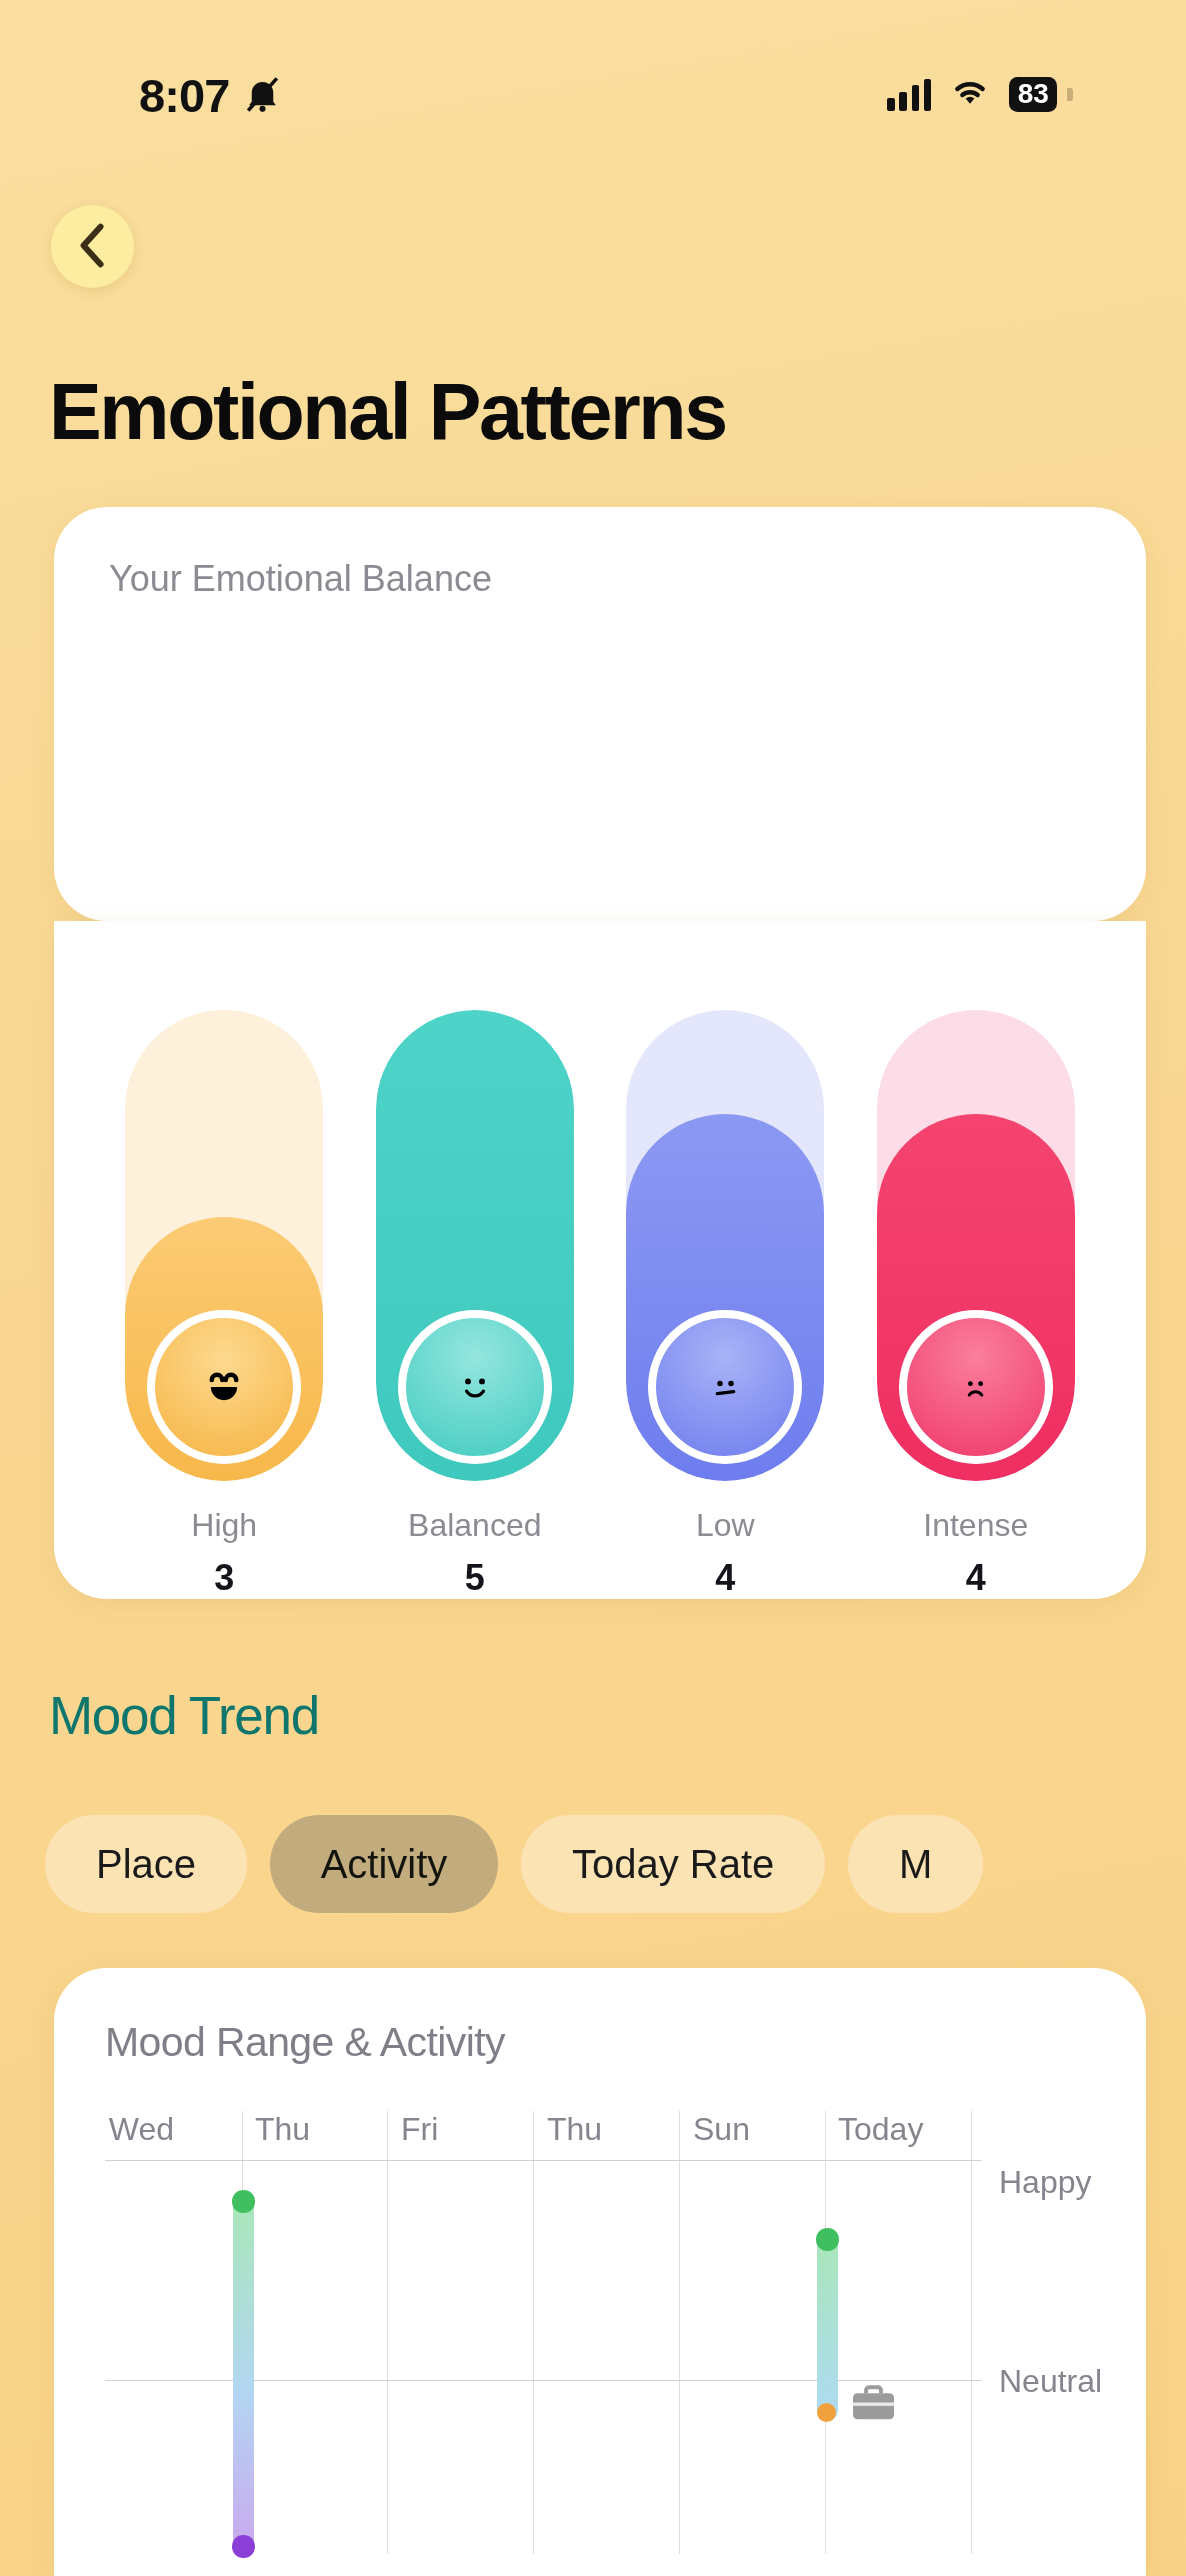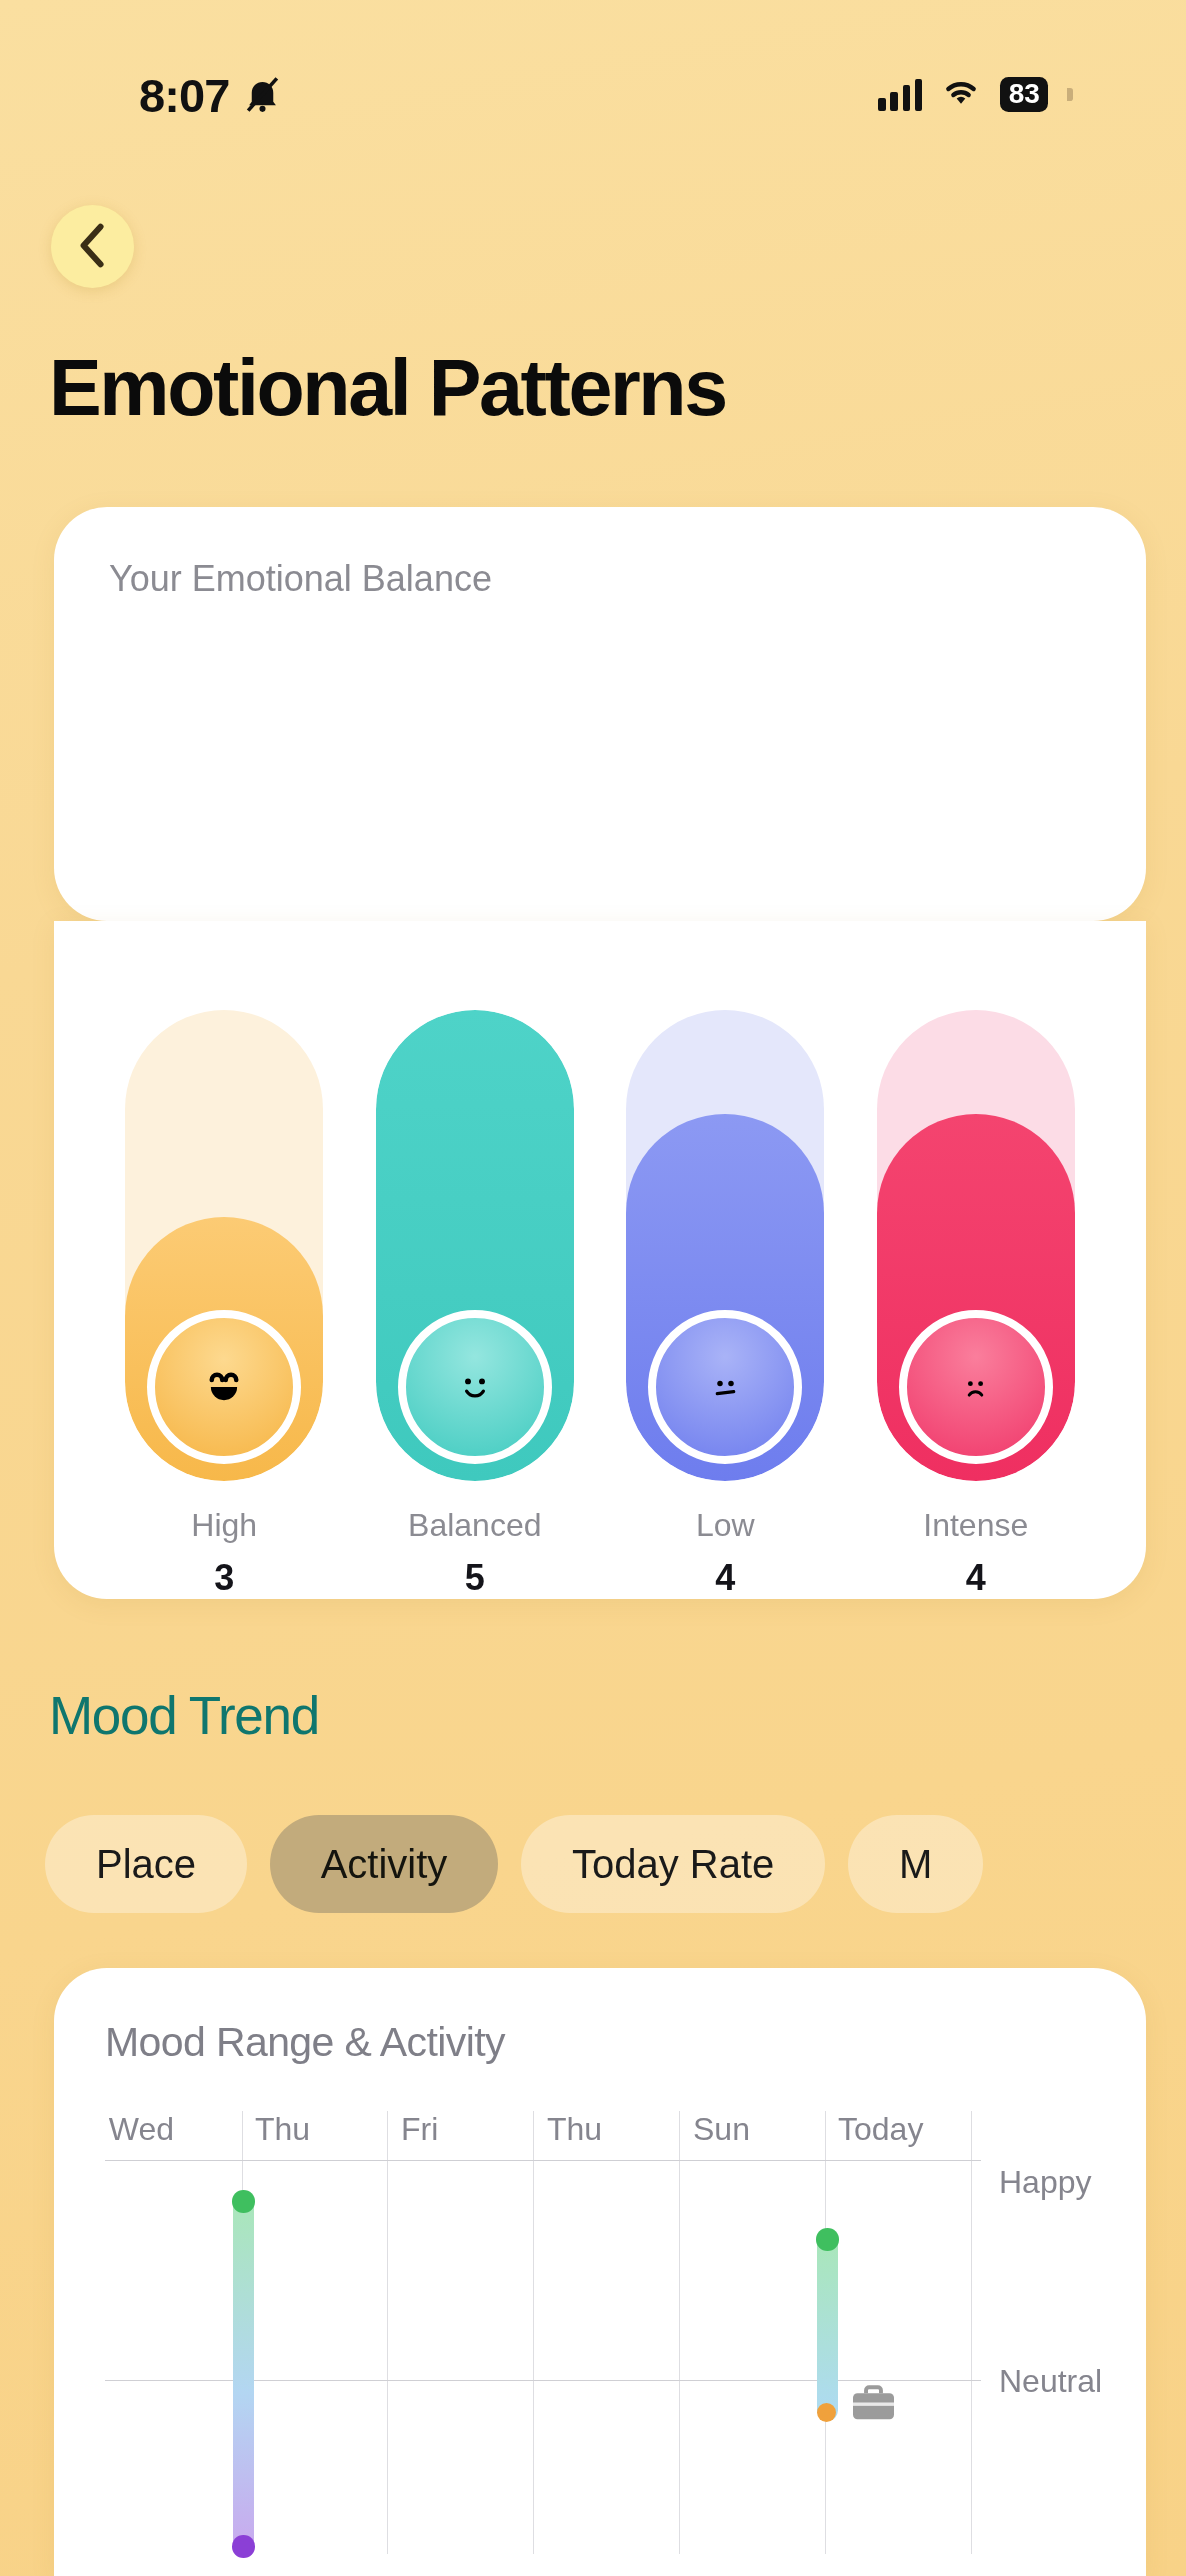--- a/index.html
+++ b/index.html
@@ -19,39 +19,39 @@
   .sb-time { font-size:47px; font-weight:700; color:#111; letter-spacing:-0.9px;text-align:center; }
   .sb-right {
     position:absolute; right:113px; top:77px;
     display:flex; align-items:center; gap:19px;
   }
   .bars { display:flex; align-items:flex-end; gap:4.7px; height:32px; }
   .bars i { display:block; width:7.5px; background:#111; border-radius:1.9px; }
   .bars i:nth-child(1){height:12.2px;} .bars i:nth-child(2){height:19px;}
   .bars i:nth-child(3){height:25.4px;} .bars i:nth-child(4){height:32px;}
   .batt {
-    display:flex; align-items:center; gap:19px;
+    display:flex; align-items:center; gap:10px;
   }
   .batt-body {
     background:#111; color:#fff; border-radius:8.5px;
     font-size:28px; font-weight:700; padding:2.8px 8.5px 3.8px; line-height:1;
   }
   .batt-cap { width:5.6px; height:13px; background:#c9ae7a; border-radius:0 2.8px 2.8px 0; }
 
   
   .backbtn {
     position:absolute; left:51px; top:205px;
     width:83px; height:83px; border-radius:50%;
     background:#fceda0; box-shadow:0 2.8px 13px rgba(180,140,40,.22);
     display:flex; align-items:center; justify-content:center; cursor:pointer;
   }
 
   
   .page-title {
-    position:absolute; left:49px; top:342px;
+    position:absolute; left:49px; top:366px;
     font-size:79px; font-weight:700; color:#0b0b0b; letter-spacing:-2.4px;
   }
 
   
   .balance-card {
     position:absolute; left:54px; top:507px; width:1092px; height:414px;
     background:#fff; border-radius:53px; padding:51px 55px 0;
     box-shadow:0 5.6px 24.5px rgba(170,130,40,.10);
     overflow:hidden;
   }

